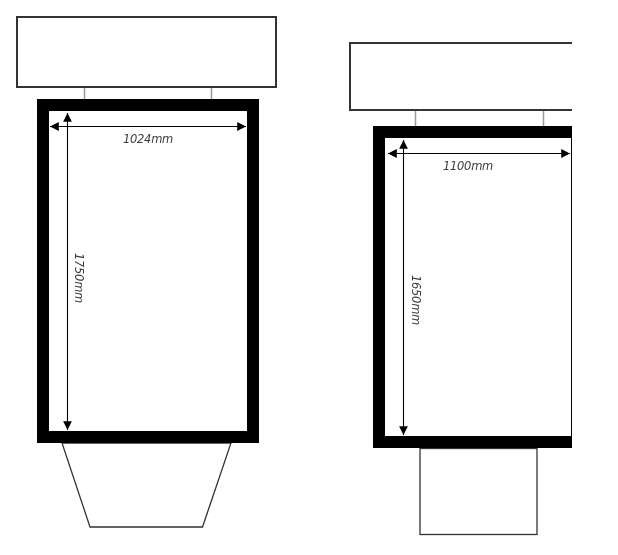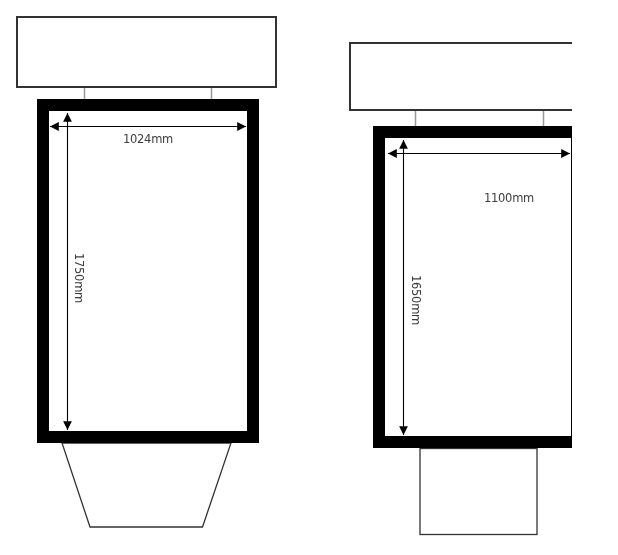--- a/index.html
+++ b/index.html
@@ -15,20 +15,21 @@
     padding: 0;
     background: var(--background);
   }
   .canvas {
     position: relative;
     width: 572px;
     height: 555px;
     background: var(--background);
     overflow: hidden;
     font-family: "DejaVu Sans", "Liberation Sans", sans-serif;
+    font-style: italic;
   }
   .canvas svg {
     position: absolute;
     left: 0;
     top: 0;
   }
   .thinbox {
     fill: var(--background);
     stroke: var(--outline);
     stroke-width: 2;
@@ -96,17 +97,17 @@
       <rect class="frame" x="379" y="132" width="198" height="310"></rect>
       <line class="dim-line" x1="388" y1="153.5" x2="570" y2="153.5" marker-start="url(#ah)" marker-end="url(#ah)"></line>
       <line class="dim-line" x1="403.5" y1="140" x2="403.5" y2="435" marker-start="url(#ah)" marker-end="url(#ah)"></line>
     </g>
   </svg>
 
   <div class="dim-label" style="left:148px; top:140px;">1024mm</div>
 
   <div class="dim-label vertical" style="left:78px; top:278px;">1750mm</div>
 
-  <div class="dim-label" style="left:509px; top:167px;margin-top:32px;">1100mm</div>
+  <div class="dim-label" style="left:468px; top:167px;">1100mm</div>
 
   <div class="dim-label vertical" style="left:415px; top:300px;">1650mm</div>
 
 </div>
 
 </body></html>

